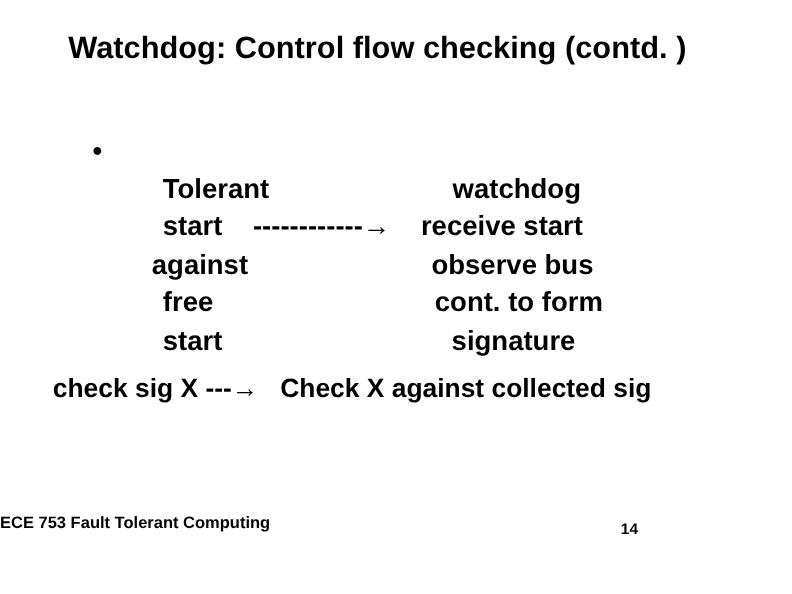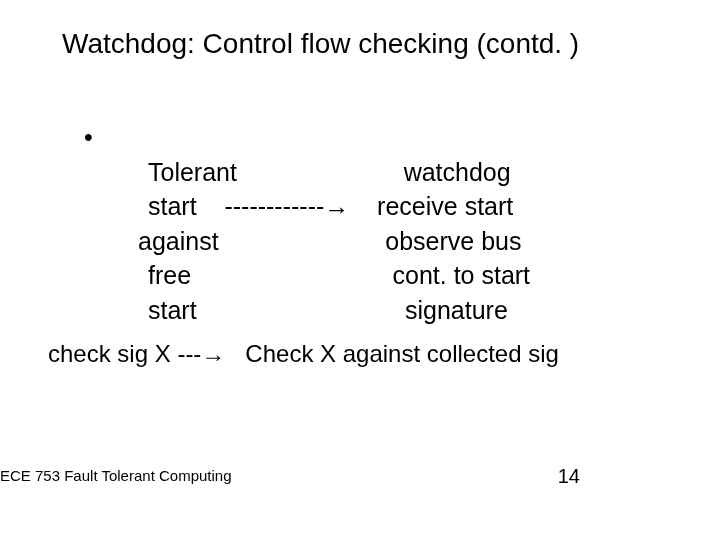--- a/index.html
+++ b/index.html
@@ -9,20 +9,21 @@
     height: 540px;
     background: #fff;
     font-family: Arial, Helvetica, sans-serif;
     color: #000;
   }
   .slide {
     position: relative;
     width: 632px;
     height: 540px;
     box-sizing: border-box;
+    font-weight: bold;
   }
   .title {
     position: absolute;
     top: 28px;
     left: 62px;
     font-size: 28px;
   }
   .body {
     position: absolute;
     top: 120px;
@@ -55,39 +56,39 @@
     position: absolute;
     bottom: 56px;
     width: 720px;
     text-align: left;
     font-size: 15px;
   }
   .pagenum {
     position: absolute;
     bottom: 52px;
     right: 52px;
-    font-size: 20px;
+    font-size: 14px;
   }
 </style>
 </head>
 <body>
 
 <div class="slide">
 
   <div class="title">Watchdog: Control flow checking (contd. )</div>
 
   <div class="body">
     <div class="bullet-row">
       <div class="bullet-dot">•</div>
     </div>
     <div class="sub">
       <div class="row">Tolerant                        watchdog</div>
       <div class="row">start    ------------→    receive start</div>
       <div class="row" style="margin-left:-10px">against                        observe bus</div>
-      <div class="row">free                             cont. to start</div>
+      <div class="row">free                             cont. to form</div>
       <div class="row">start                              signature</div>
     </div>
   </div>
 
   <div class="check-line">check sig X ---→   Check X against collected sig</div>
 
   <div class="footer">ECE 753 Fault Tolerant Computing</div>
   <div class="pagenum">14</div>
 
 </div>

